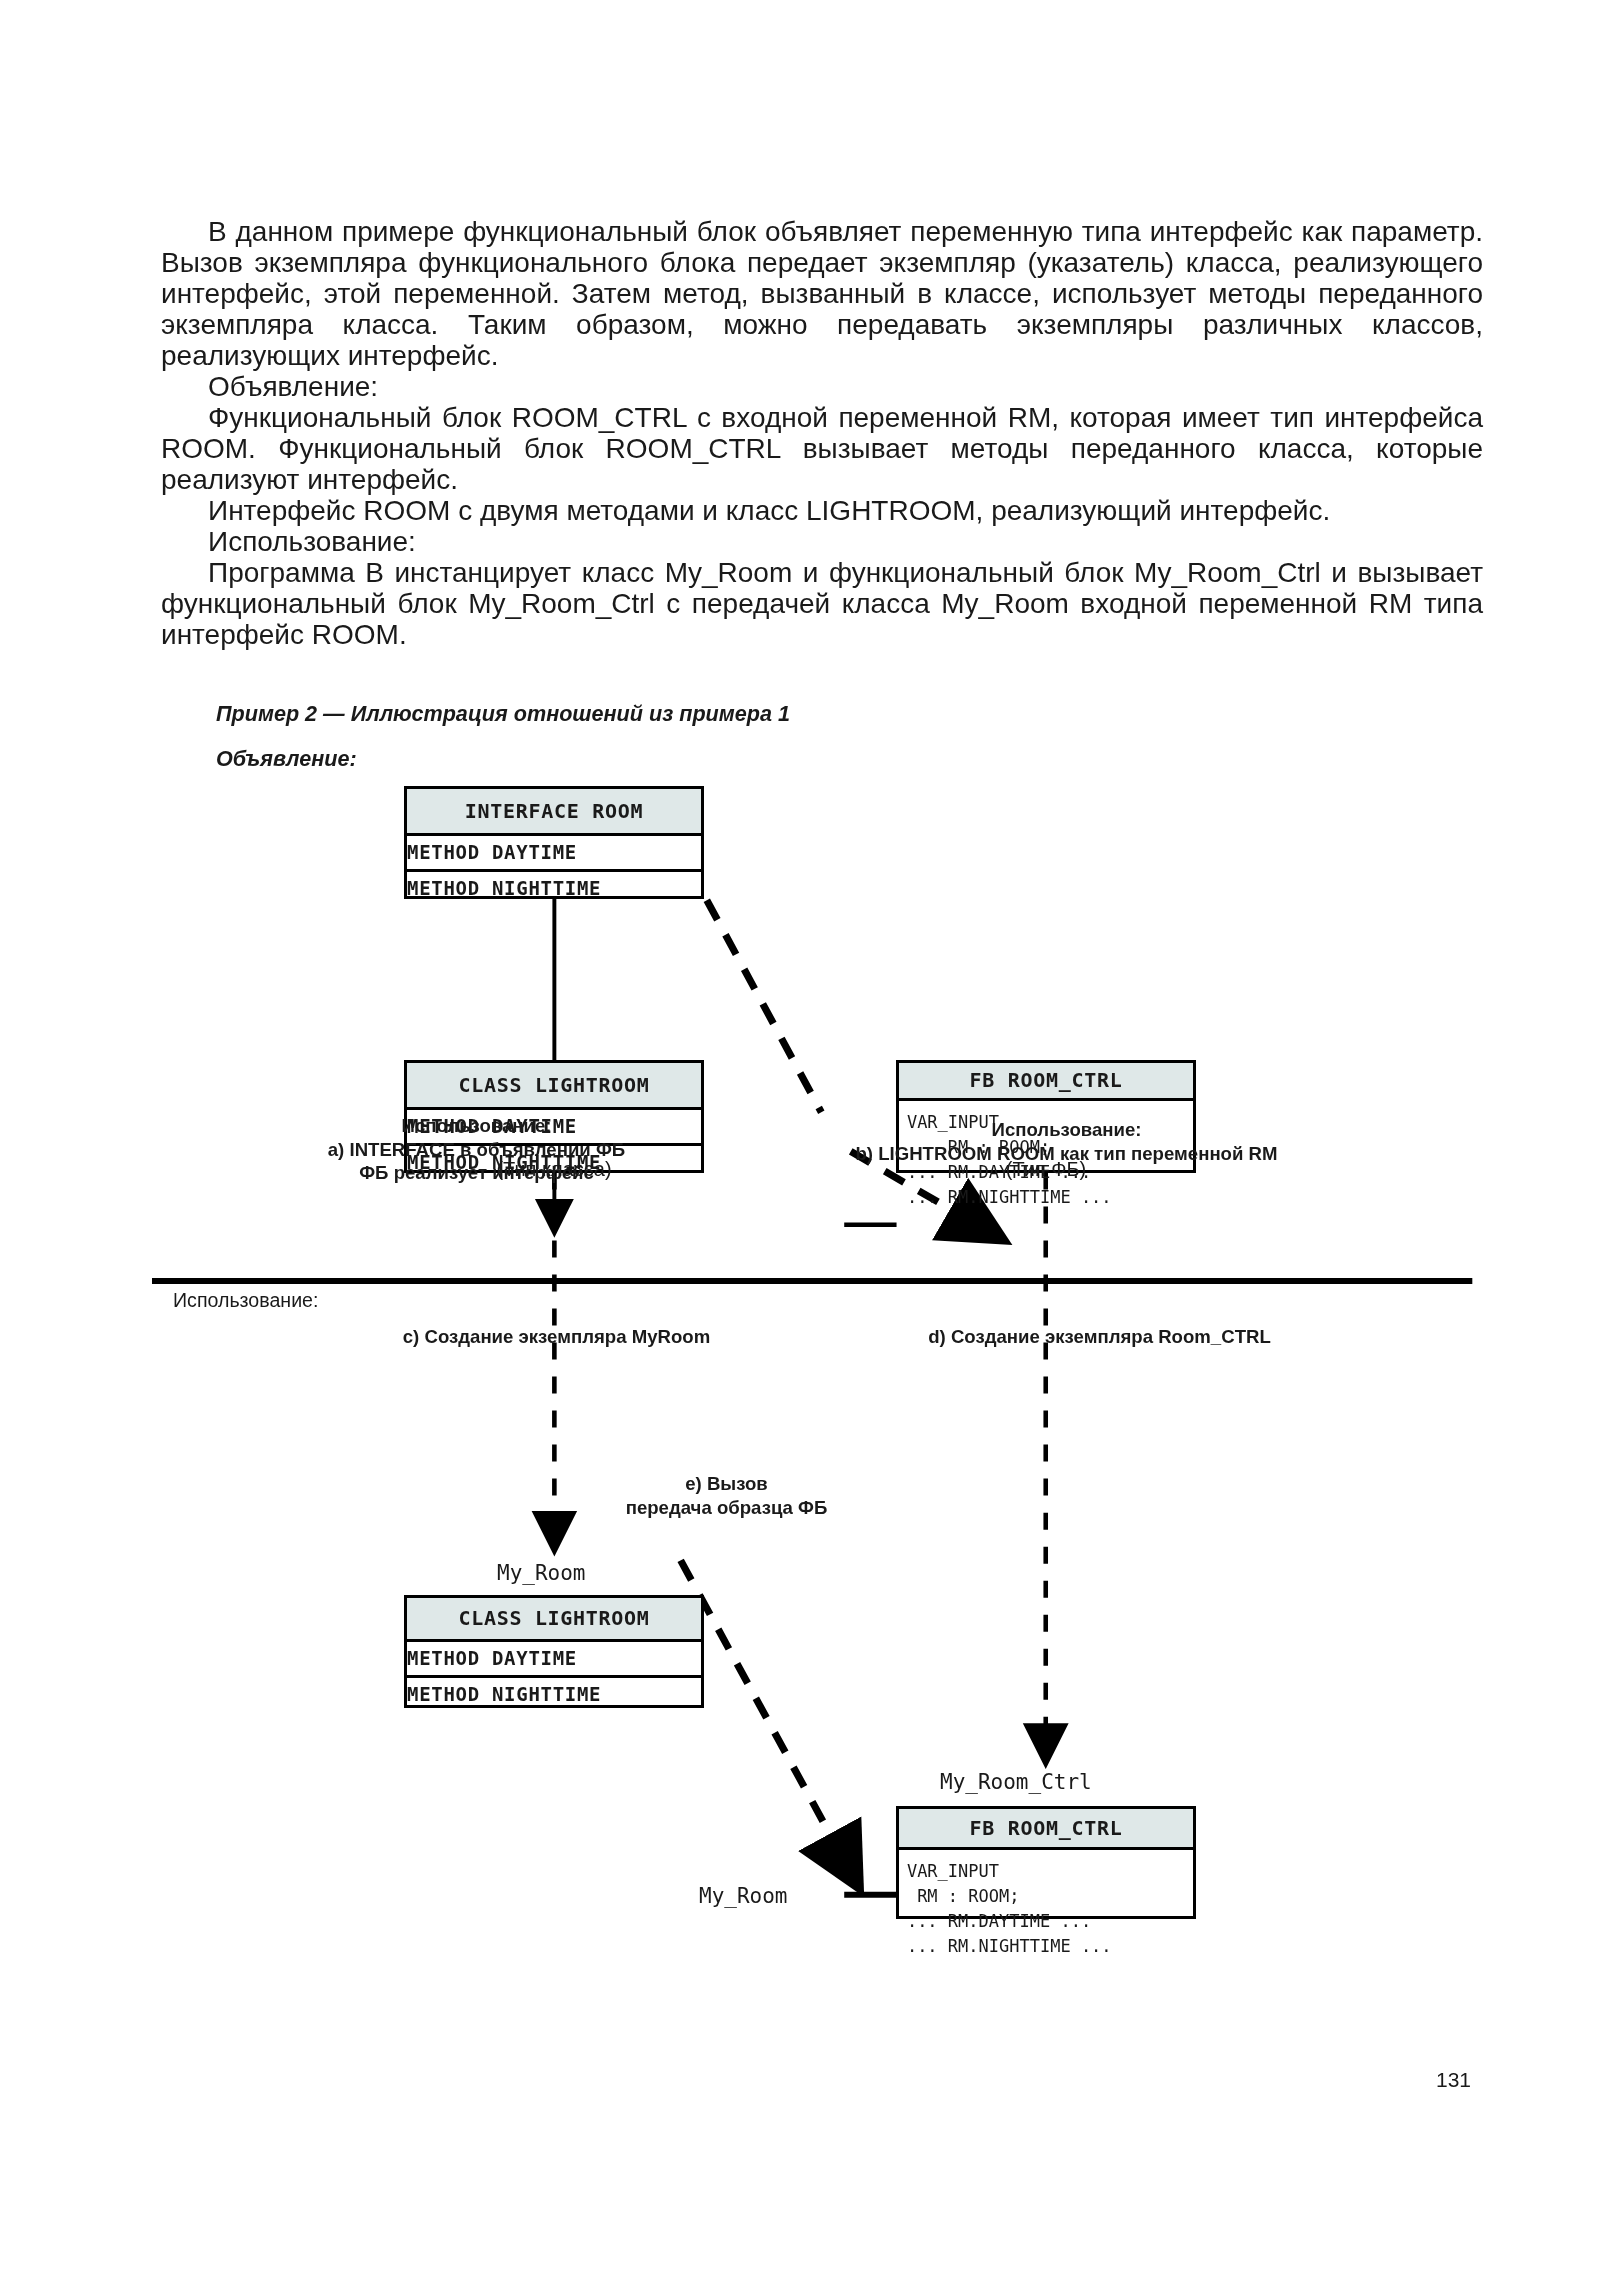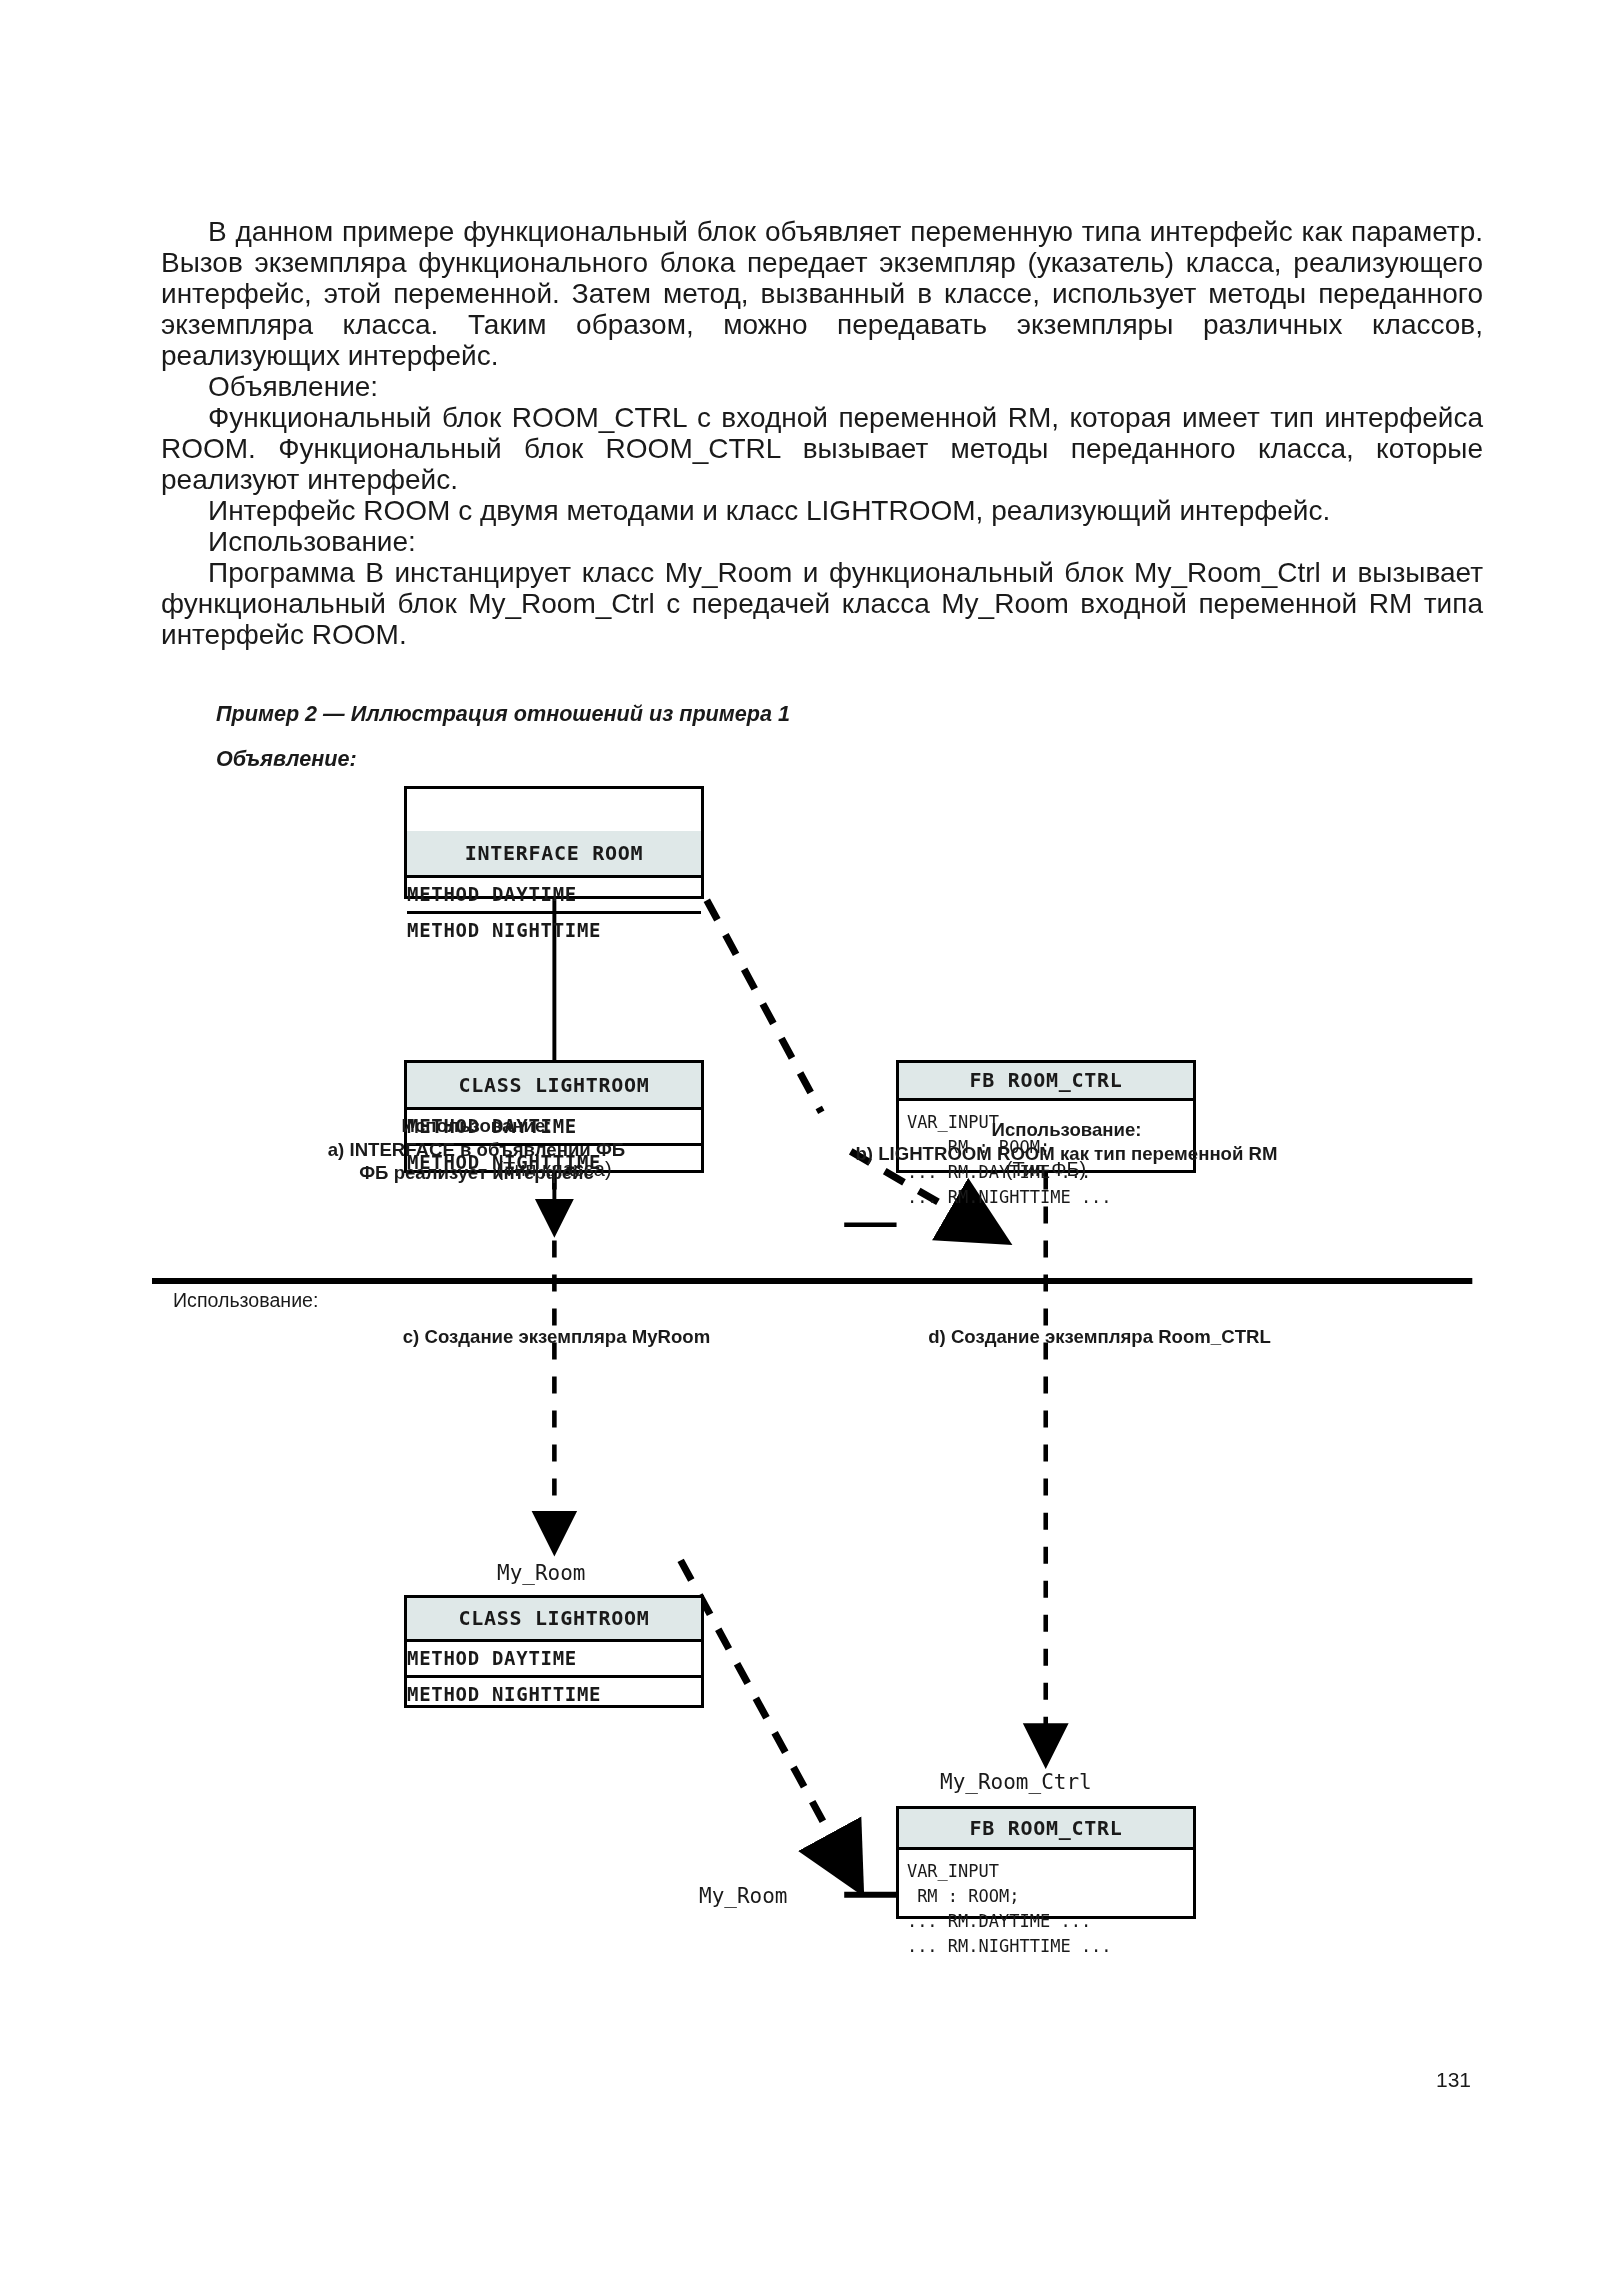--- a/index.html
+++ b/index.html
@@ -68,21 +68,21 @@
     font-weight:normal;
     font-size:17px;
     line-height:25px;
     white-space:pre;
     padding:9.2px 0 0 7.9px;
     letter-spacing:0px;
   }
 
   
   .box-interface{left:404px;top:14.4px;width:300px;height:113px;}
-  .box-interface .hdr{height:44px;line-height:44px;font-size:20px;margin-top:42px;}
+  .box-interface .hdr{height:44px;line-height:44px;font-size:20px;}
   .box-interface .row{height:33px;line-height:33px;font-size:19px;}
 
   .box-class{left:404px;top:288px;width:300px;height:113px;}
   .box-class .hdr{height:44px;line-height:44px;font-size:20px;}
   .box-class .row{height:33px;line-height:33px;font-size:19px;}
 
   .box-fb{left:896px;top:288px;width:300px;height:113px;}
   .box-fb .hdr{height:35px;line-height:35px;font-size:20px;}
 
   .box-myroom{left:404px;top:823px;width:300px;height:113px;}
@@ -221,19 +221,23 @@
     </div>
 
     <div class="lbl lbl-typeclass">(Тип класса)</div>
     <div class="lbl lbl-typefb">(Тип ФБ)</div>
 
     <div class="lbl lbl-usage3">Использование:</div>
 
     <div class="lbl lbl-c">c) Создание экземпляра MyRoom</div>
     <div class="lbl lbl-d">d) Создание экземпляра Room_CTRL</div>
 
+    <div class="lbl lbl-e">
+      <div>e) Вызов</div>
+      <div>передача образца ФБ</div>
+    </div>
 
   </div>
 
   <div class="page-no">131</div>
 
 </div>
 
 
 </body></html>

